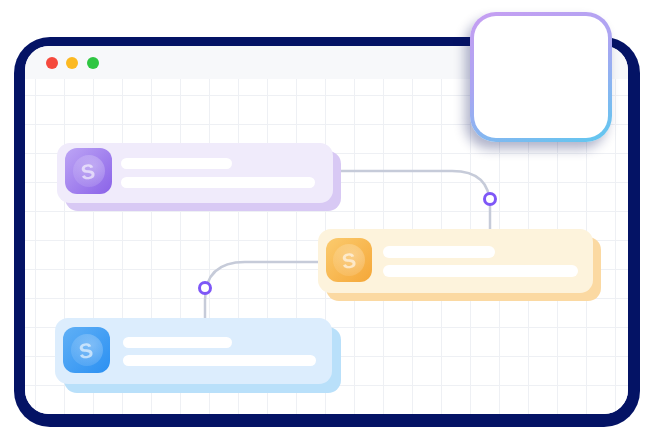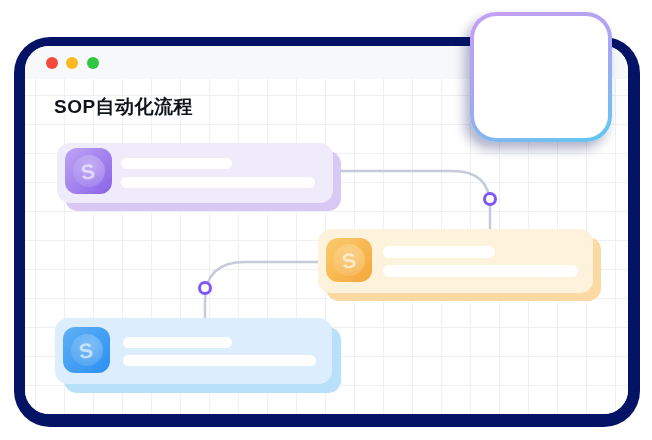--- a/index.html
+++ b/index.html
@@ -80,21 +80,20 @@
   <div class="win-frame"></div>
   <div class="win-inner">
     <div class="win-header">
       <span class="dot red"></span>
       <span class="dot yellow"></span>
       <span class="dot green"></span>
     </div>
     <div class="win-body"></div>
   </div>
 
-  <div class="page-title">SOP自动化流程</div>
 
   <svg class="connectors" viewBox="0 0 652 440">
     <path d="M336 171 L452 171 Q490 171 490 206 L490 231" fill="none" stroke="#c6cbd9" stroke-width="2.5" stroke-linecap="round"></path>
     <path d="M322 262 L245 262 Q205 262 205 300 L205 320" fill="none" stroke="#c6cbd9" stroke-width="2.5" stroke-linecap="round"></path>
   </svg>
 
   <div class="card purple">
     <div class="icon">
       <div class="coin">
         <span>S</span>

